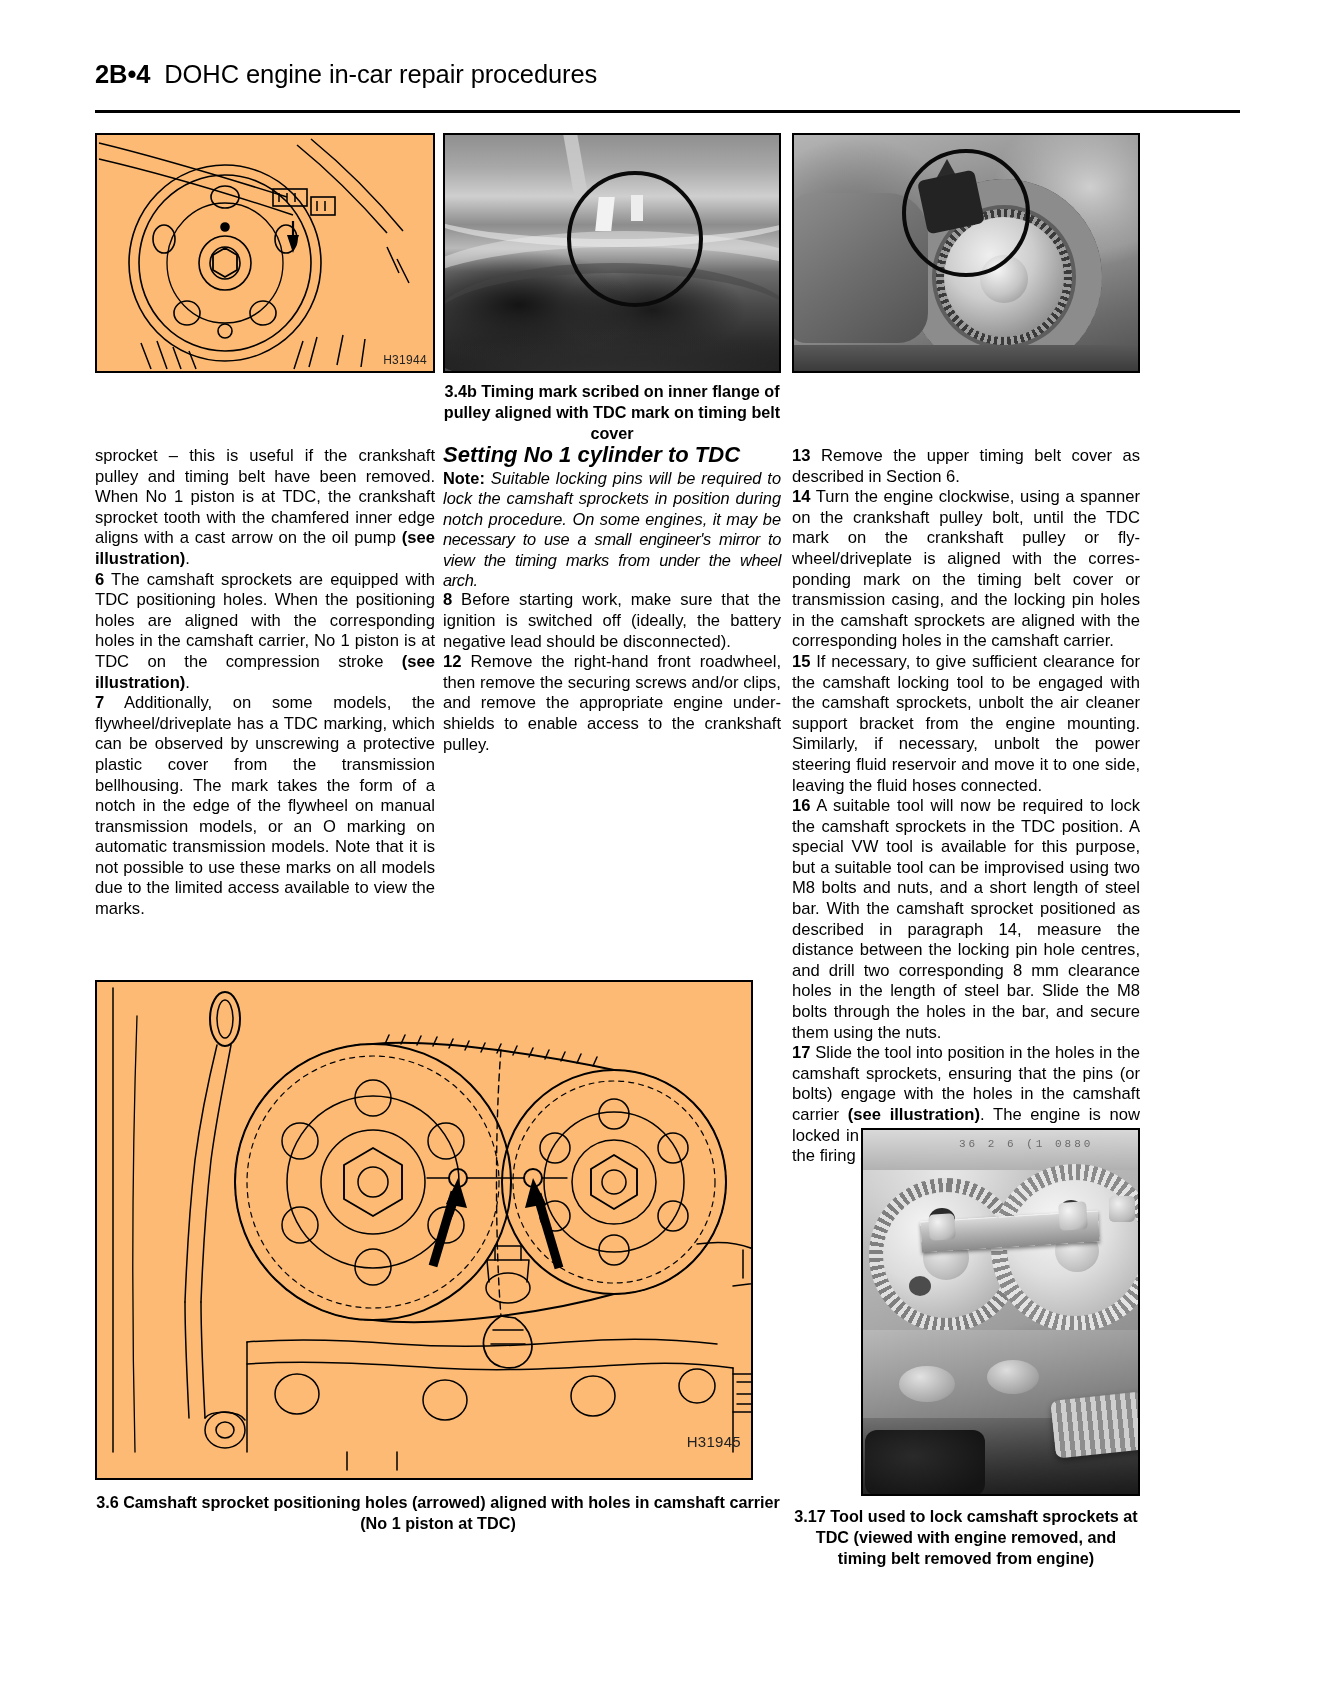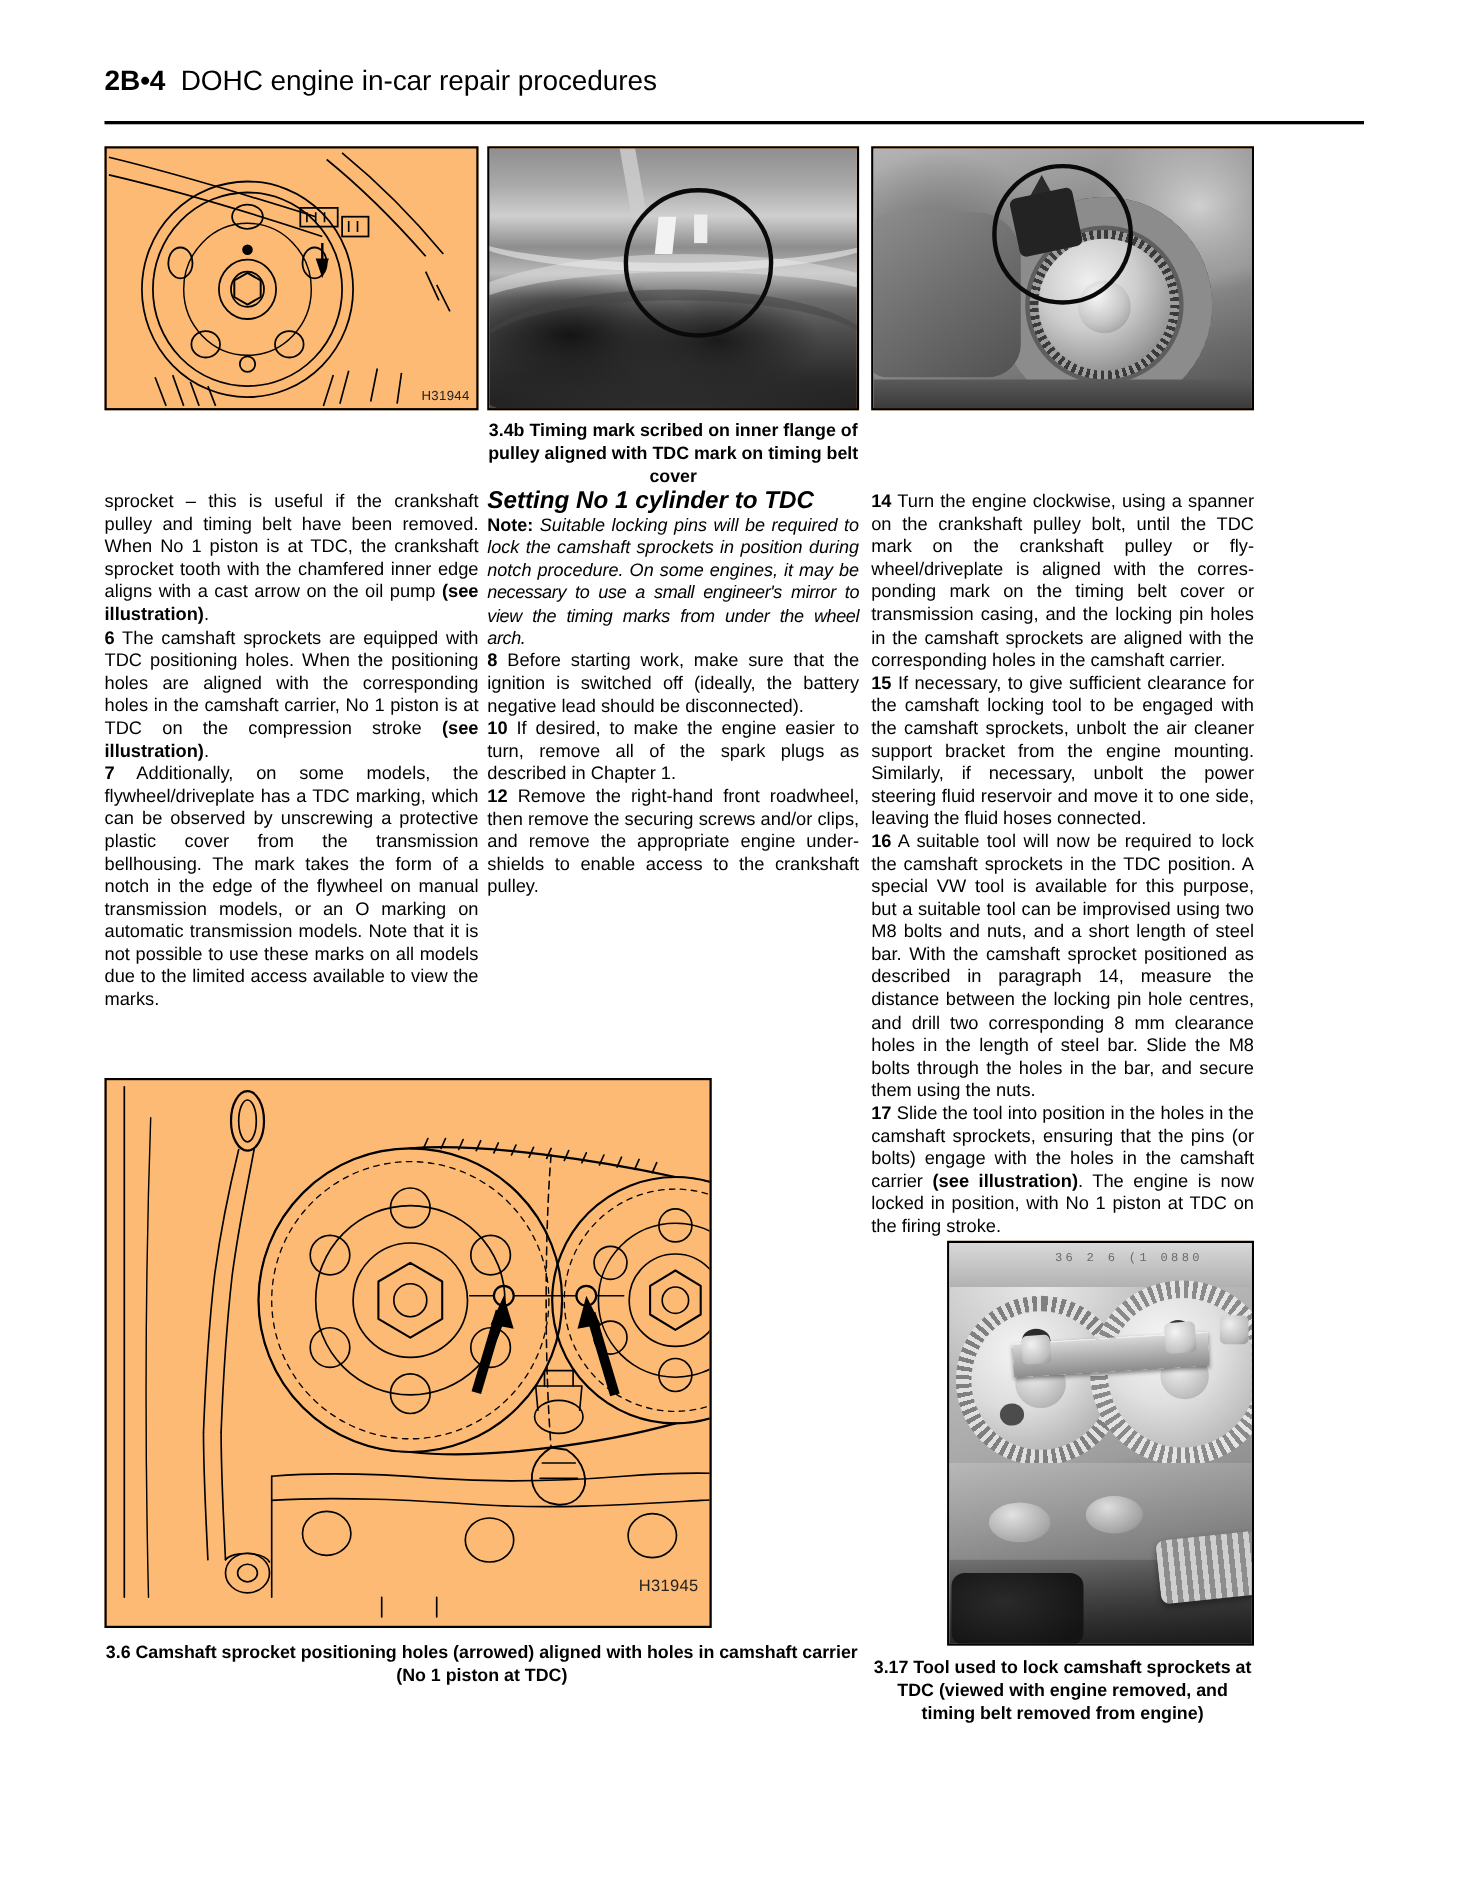--- a/index.html
+++ b/index.html
@@ -244,43 +244,43 @@
 
   <div class="col" style="left:443px; top:442px; width:338px;">
     <p class="sec-head">Setting No 1 cylinder to TDC</p>
     <p class="note-para">
       <b>Note:</b><span> Suitable locking pins will be required to lock the camshaft sprockets in position during notch procedure. On some engines, it may be </span><span class="tight">necessary to use a small engineer's mirror to view the timing marks from under the wheel arch.</span>
     </p>
     <p>
       <span class="num">8</span><span> Before starting work, make sure that the ignition is switched off (ideally, the battery negative lead should be disconnected).</span>
     </p>
     <p>
-      <span class="num">10</span><span> If desired, to make the engine easier to turn, remove all of the spark plugs as described in Chapter 1.</span>
-    </p>
-    <p>
       <span class="num">12</span><span> Remove the right-hand front roadwheel, then remove the securing screws and/or clips, and remove the appropriate engine under-shields to enable access to the crankshaft pulley.</span>
     </p>
   </div>
 
   <div class="col" style="left:792px; top:446px; width:348px;">
     <p>
+      <span class="num">13</span><span> Remove the upper timing belt cover as described in Section 6.</span>
+    </p>
+    <p>
       <span class="num">14</span><span> Turn the engine clockwise, using a spanner on the crankshaft pulley bolt, until the TDC mark on the crankshaft pulley or fly-wheel/driveplate is aligned with the corres-ponding mark on the timing belt cover or transmission casing, and the locking pin holes in the camshaft sprockets are aligned with the corresponding holes in the camshaft carrier.</span>
     </p>
     <p>
       <span class="num">15</span><span> If necessary, to give sufficient clearance for the camshaft locking tool to be engaged with the camshaft sprockets, unbolt the air cleaner support bracket from the engine mounting. Similarly, if necessary, unbolt the power steering fluid reservoir and move it to one side, leaving the fluid hoses connected.</span>
     </p>
     <p>
       <span class="num">16</span><span> A suitable tool will now be required to lock the camshaft sprockets in the TDC position. A special VW tool is available for this purpose, but a suitable tool can be improvised using two M8 bolts and nuts, and a short length of steel bar. With the camshaft sprocket positioned as described in paragraph 14, measure the distance between the locking pin hole centres, and drill two corresponding 8 mm clearance holes in the length of steel bar. Slide the M8 bolts through the holes in the bar, and secure them using the nuts.</span>
     </p>
     <p>
       <span class="num">17</span><span> Slide the tool into position in the holes in the camshaft sprockets, ensuring that the pins (or bolts) engage with the holes in the camshaft carrier </span><b>(see illustration)</b><span>. The engine is now locked in position, with No 1 piston at TDC on the firing stroke.</span>
     </p>
   </div>
 
-  <div class="fig" style="left:95px; top:980px; width:552px; height:500px;">
+  <div class="fig" style="left:95px; top:980px; width:658px; height:500px;">
     <svg class="linework" width="682" height="496" viewBox="0 0 682 496">
       <g fill="none" stroke="#000" stroke-width="1.5" stroke-linejoin="round" stroke-linecap="round">
 
         <ellipse cx="128" cy="37" rx="15" ry="27" stroke-width="2"></ellipse>
         <ellipse cx="128" cy="37" rx="8" ry="19"></ellipse>
         <path d="M120 63 C 112 96, 104 132, 98 178 C 93 222, 90 268, 88 320"></path>
         <path d="M134 63 C 128 96, 120 132, 114 178 C 109 222, 106 268, 104 320"></path>
         <path d="M88 320 C 88 356, 90 396, 92 436"></path>
         <path d="M104 320 C 104 356, 106 396, 108 436"></path>
 

